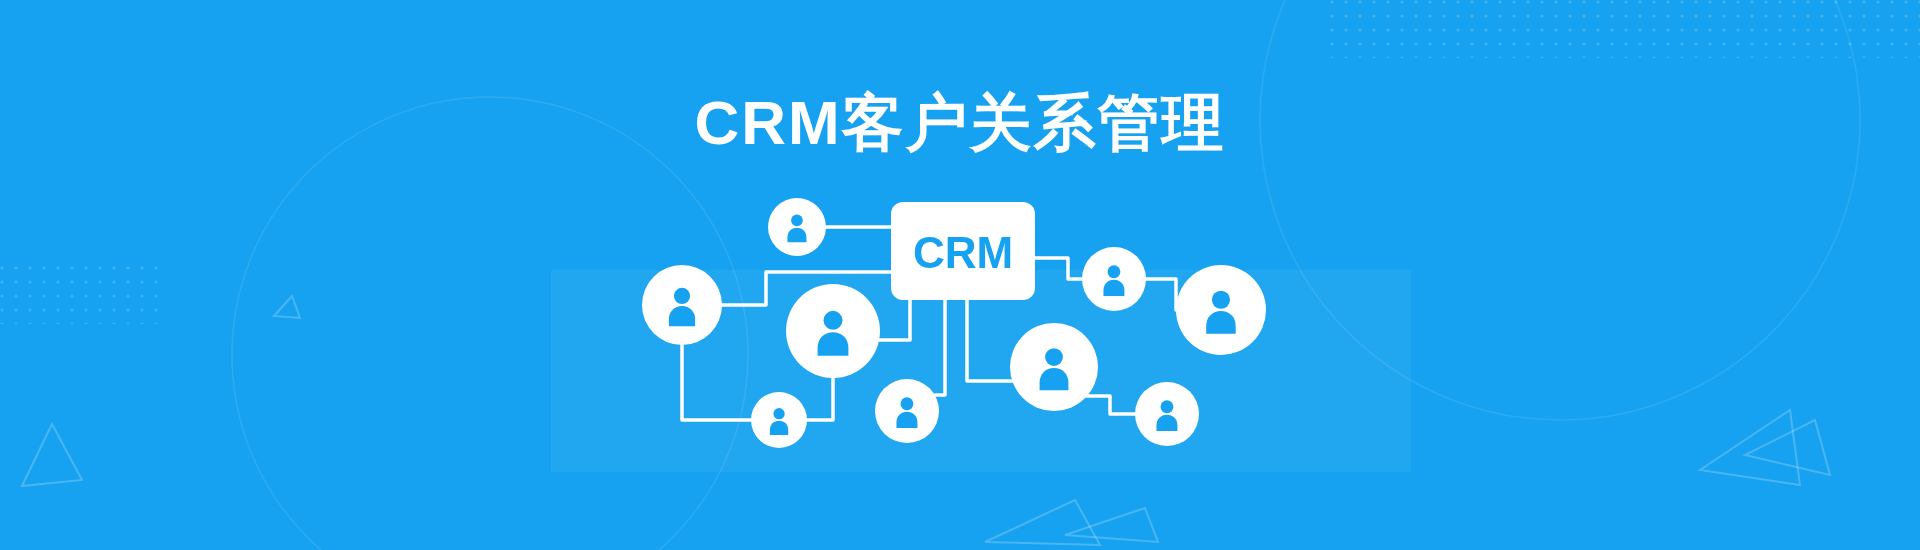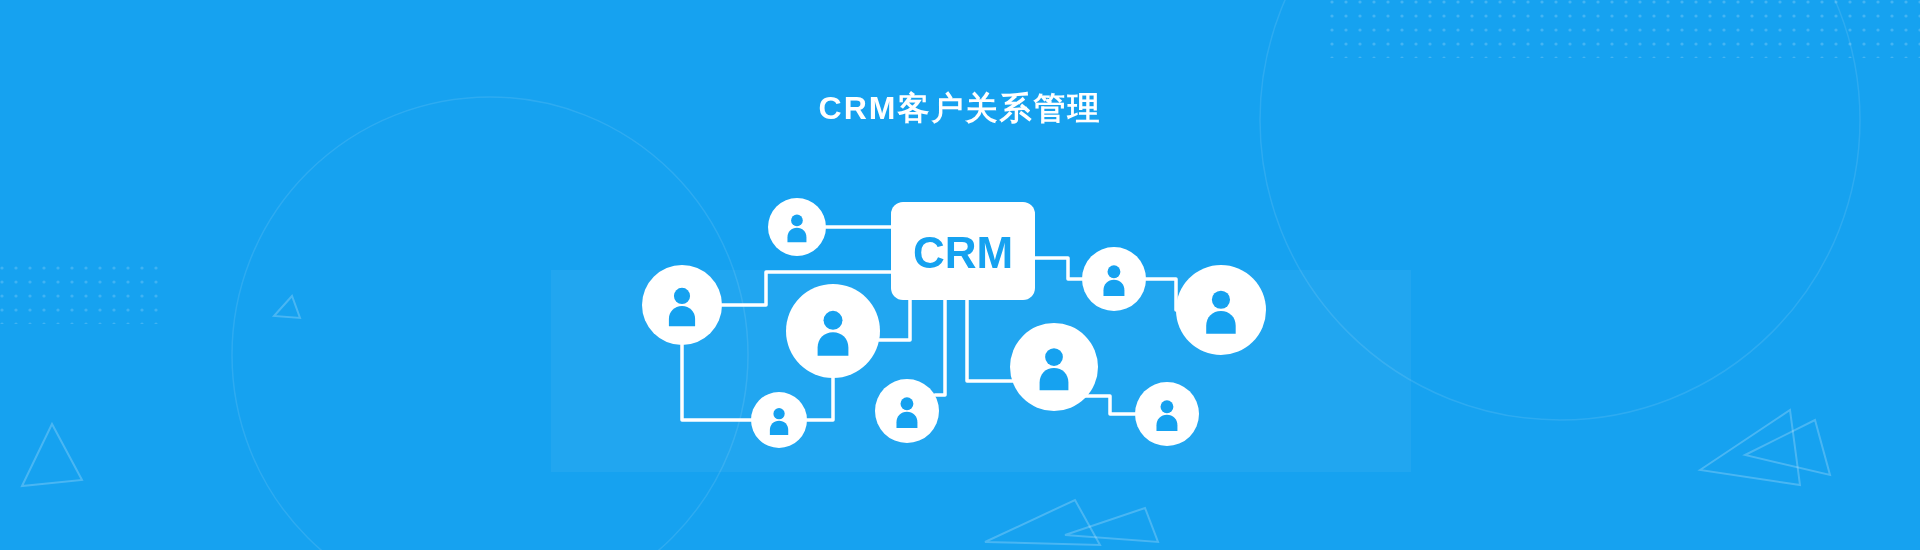--- a/index.html
+++ b/index.html
@@ -12,21 +12,21 @@
     font-family: "Liberation Sans", sans-serif;
   }
   .title {
     position: absolute;
     top: 92px;
     left: 0;
     width: 100%;
     margin: 0;
     text-align: center;
     color: #ffffff;
-    font-size: 32px;
+    font-size: 62px;
     font-weight: 700;
     letter-spacing: 2px;
     line-height: 1;
   }
   .scene {
     position: absolute;
     top: 0; left: 0;
     width: 100%;
     height: 100%;
     display: block;

